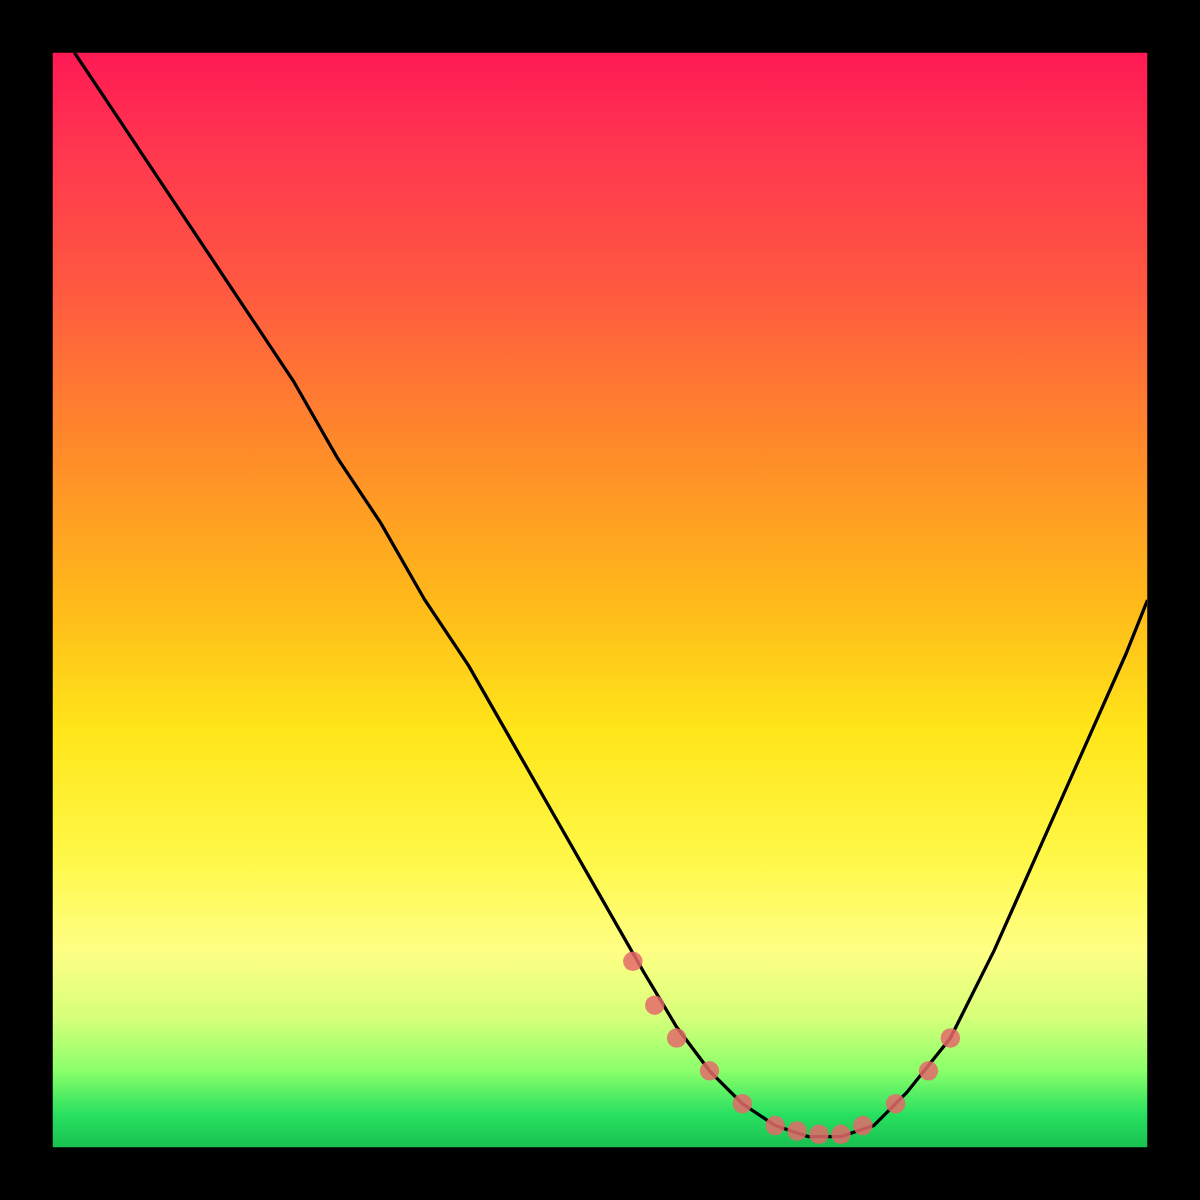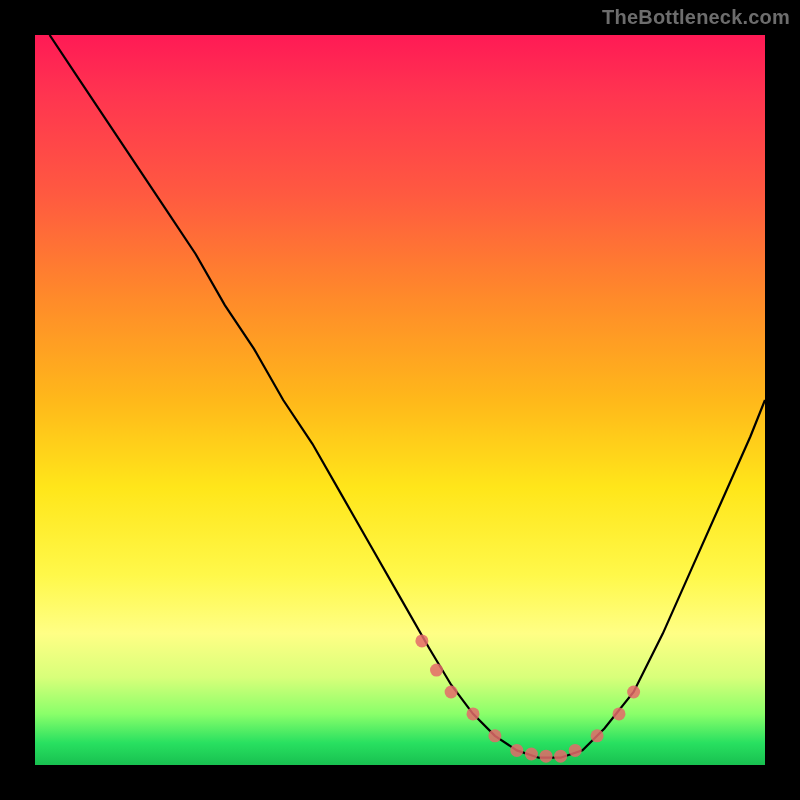--- a/index.html
+++ b/index.html
@@ -61,21 +61,20 @@
     font-weight: 600;
     color: #6d6d6d;
     letter-spacing: 0.2px;
     user-select: none;
   }
 </style>
 </head>
 <body>
 
 <div class="frame">
-  <div class="watermark">TheBottleneck.com</div>
 
   <div class="plot-area">
     <div class="gradient"></div>
     <svg class="curve" viewBox="0 0 730 730" preserveAspectRatio="none">
       <path id="curve-path" fill="none" stroke="#000" stroke-width="2.2" d="M14.6 0.0 L43.8 43.8 L73.0 87.6 L102.2 131.4 L131.4 175.2 L160.6 219.0 L189.8 270.1 L219.0 313.9 L248.2 365.0 L277.4 408.8 L306.6 459.9 L335.8 511.0 L365.0 562.1 L394.2 613.2 L416.1 649.7 L438.0 678.9 L459.9 700.8 L481.8 715.4 L503.7 722.7 L525.6 722.7 L547.5 715.4 L569.4 693.5 L598.6 657.0 L627.8 598.6 L657.0 532.9 L686.2 467.2 L715.4 401.5 L730.0 365.0"></path>
       <g id="marker-group">
           <circle cx="386.9" cy="605.9" r="6.5" fill="#e46a6a" fill-opacity="0.85"></circle>
           <circle cx="401.5" cy="635.1" r="6.5" fill="#e46a6a" fill-opacity="0.85"></circle>
           <circle cx="416.1" cy="657.0" r="6.5" fill="#e46a6a" fill-opacity="0.85"></circle>
           <circle cx="438.0" cy="678.9" r="6.5" fill="#e46a6a" fill-opacity="0.85"></circle>

